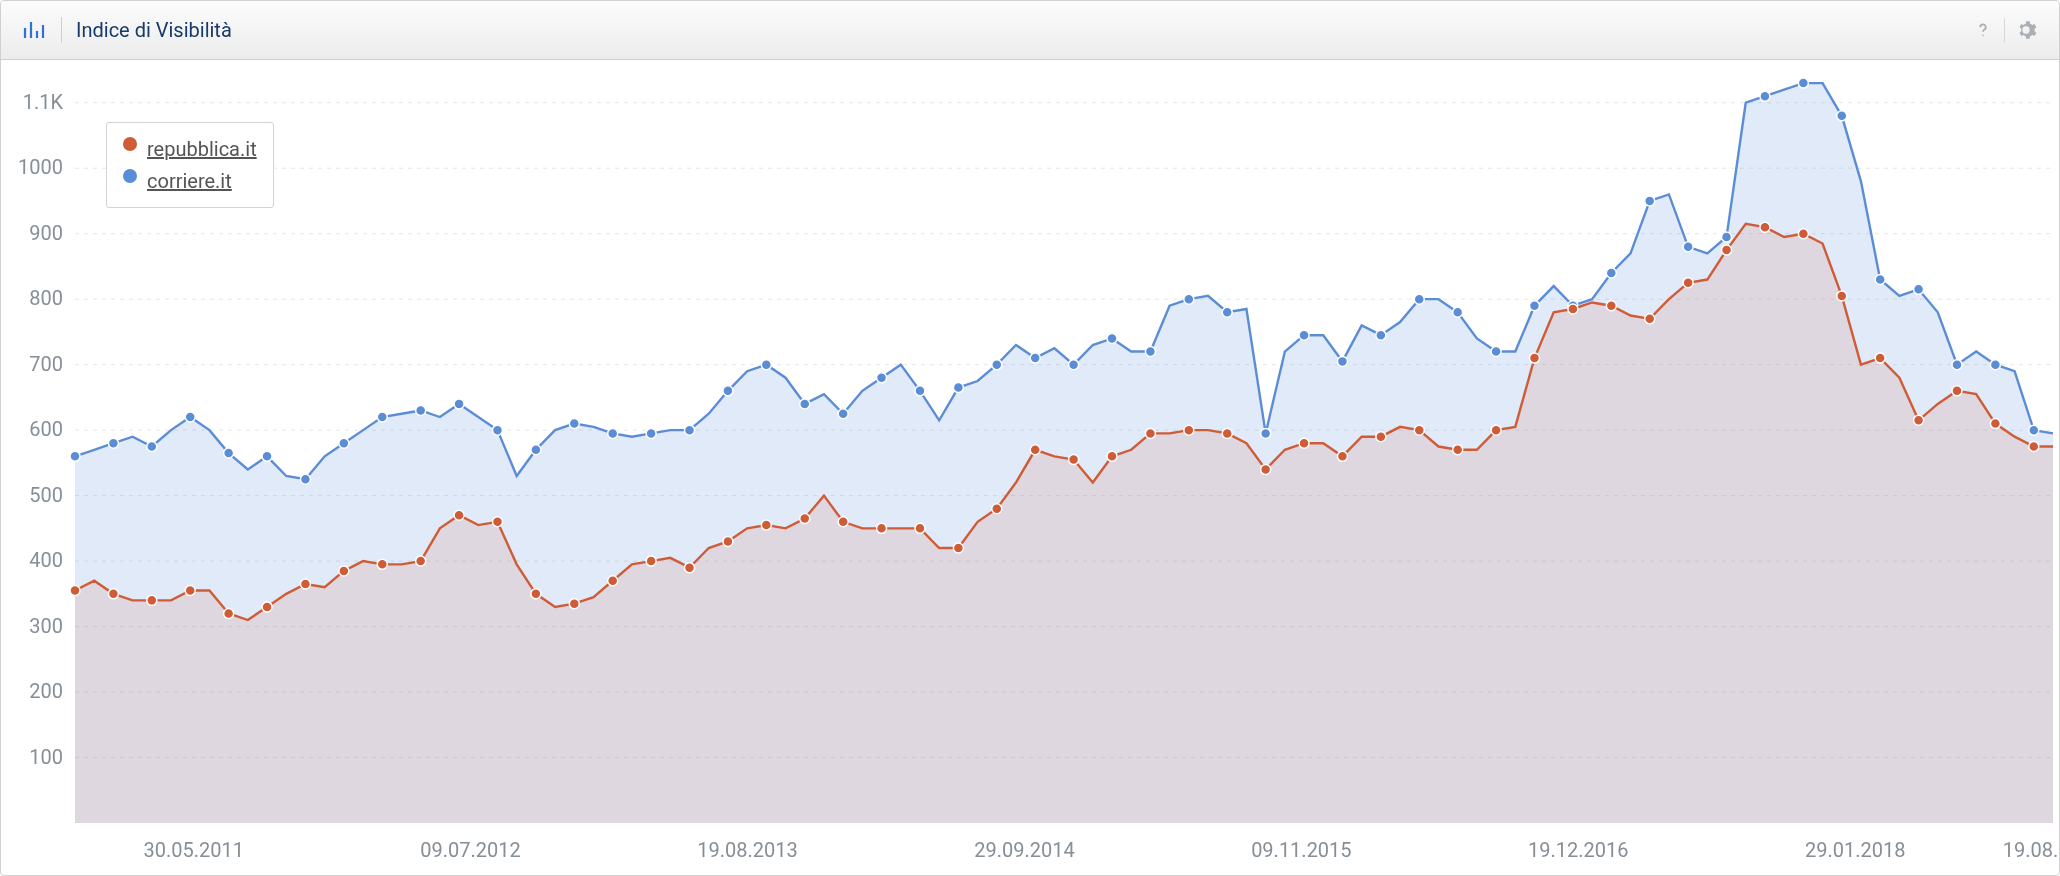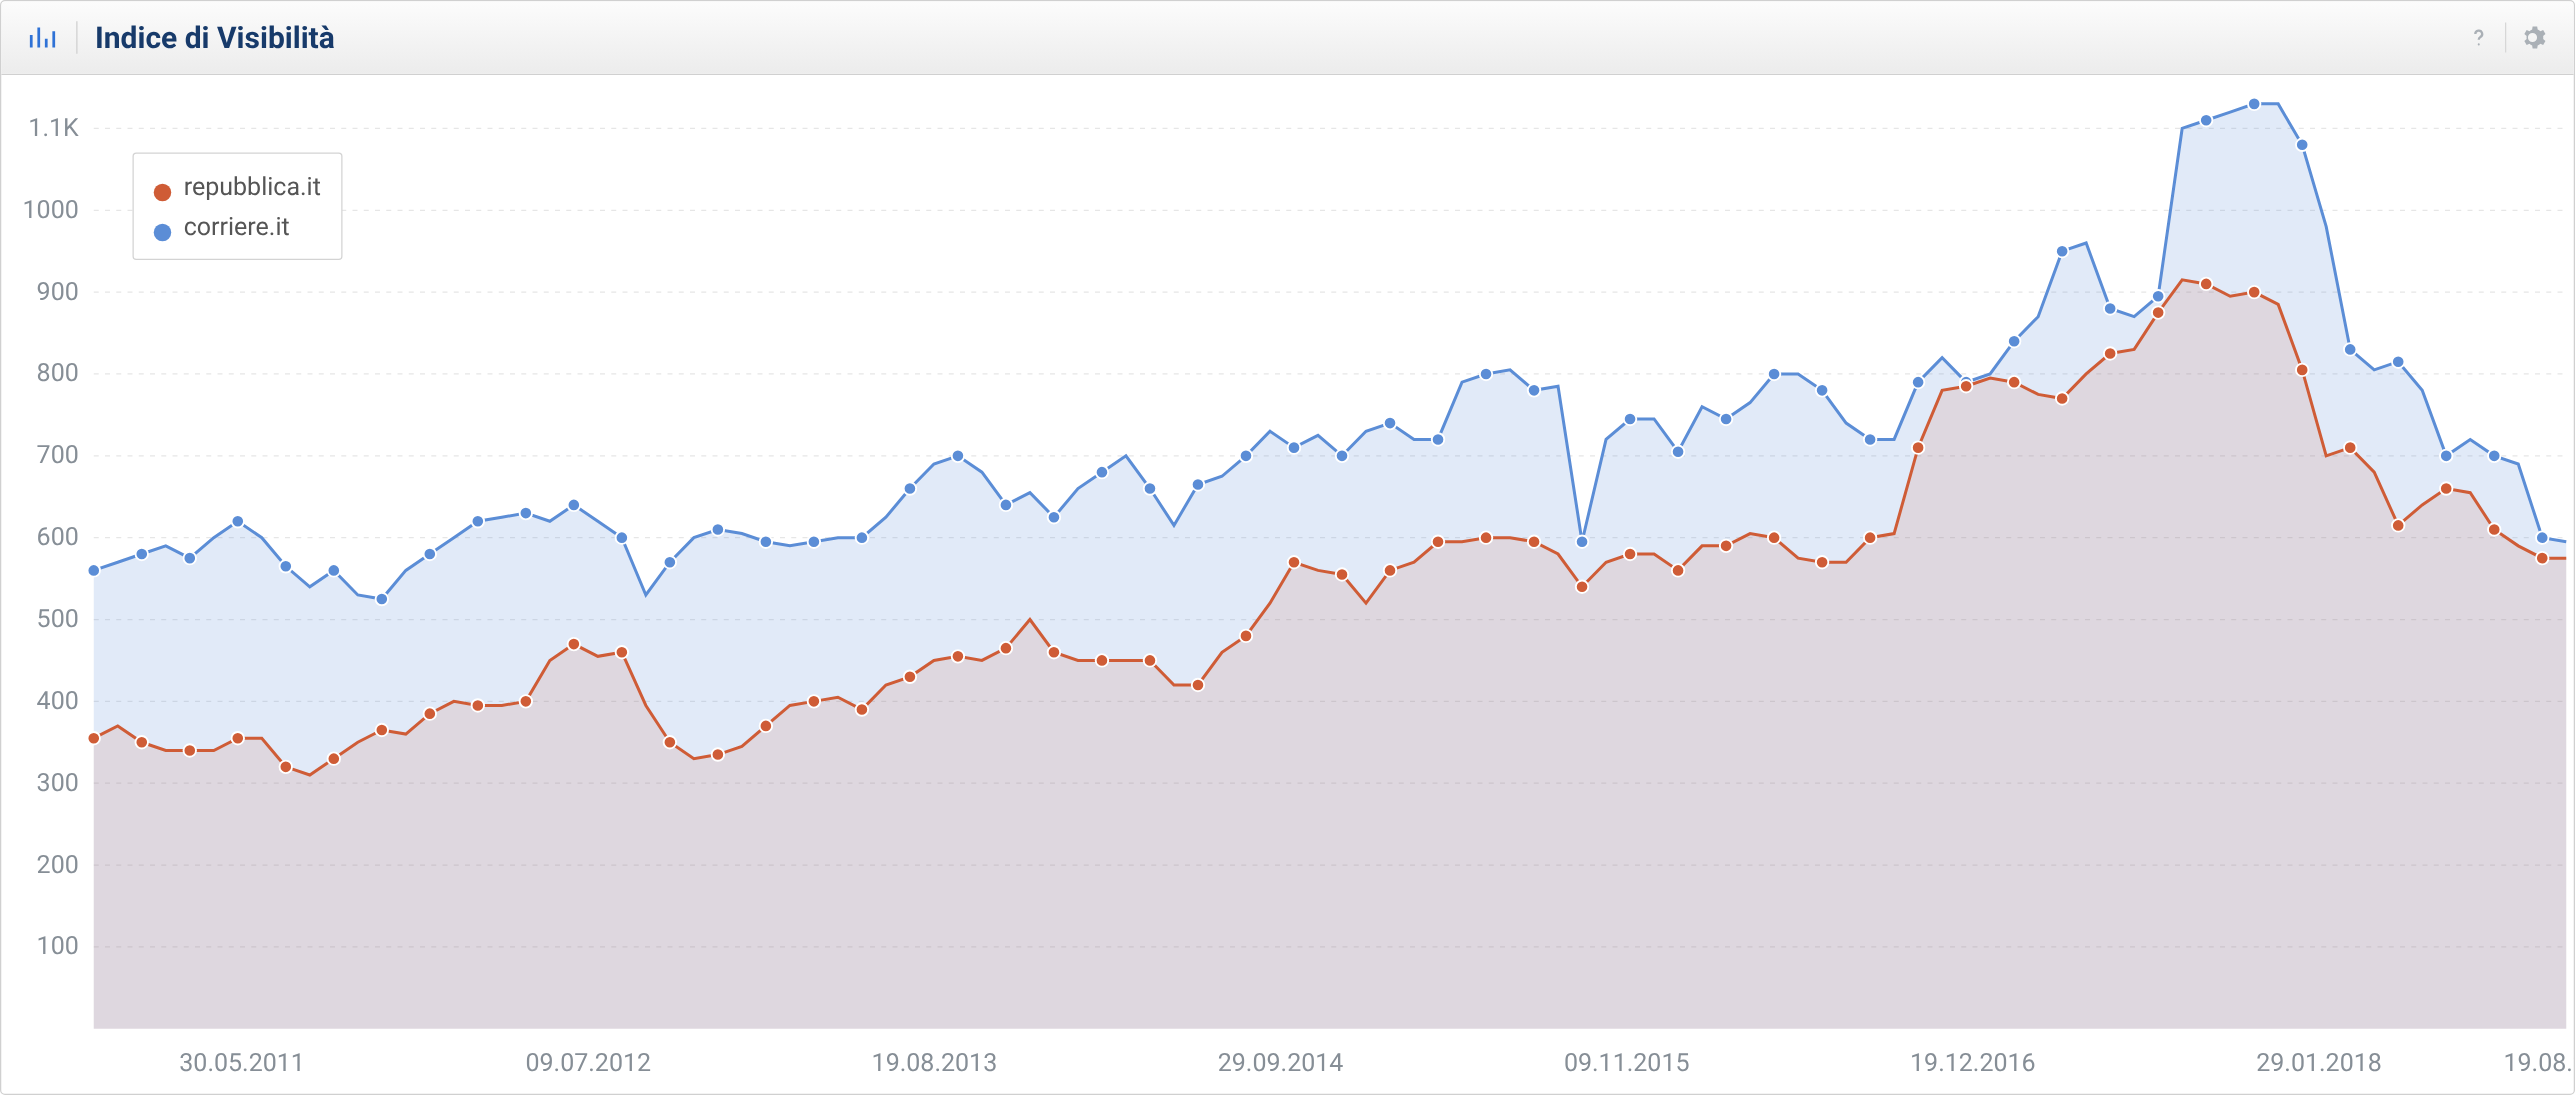--- a/index.html
+++ b/index.html
@@ -29,22 +29,22 @@
   }
   .widget-header .hicon {
     width: 28px; height: 28px;
     display: flex; align-items: center; justify-content: center;
     color: #2f72d6;
   }
   .widget-header .divider {
     width: 1px; height: 26px; background: #cfcfcf; margin: 0 14px;
   }
   .widget-header .title {
-    font-size: 24px;
-    font-weight: 700;
+    font-size: 20px;
+    font-weight: 400;
     color: #173a6a;
     flex: 1;
   }
   .widget-header .action {
     color: #aab0b6;
     width: 30px; height: 30px;
     display: flex; align-items: center; justify-content: center;
     cursor: pointer;
   }
   .widget-header .vdivider {
@@ -60,24 +60,25 @@
     top: 62px;
     background: #fff;
     border: 1px solid #d3d3d3;
     border-radius: 3px;
     padding: 10px 16px;
     z-index: 5;
     font-size: 20px;
   }
   .legend-row {
     display: flex;
-    align-items: flex-end;
+    align-items: flex-start;
     gap: 10px;
     padding: 4px 0;
     color: #555;
+    text-decoration: underline;
   }
   .legend-dot {
     width: 14px; height: 14px; border-radius: 50%;
   }
   svg.plot { display:block; }
   .ytick text, .xtick text { fill:#868e96; font-size:20px; }
   .grid line { stroke:#e6e6e6; stroke-dasharray:4 5; }
 </style>
 </head>
 <body>

